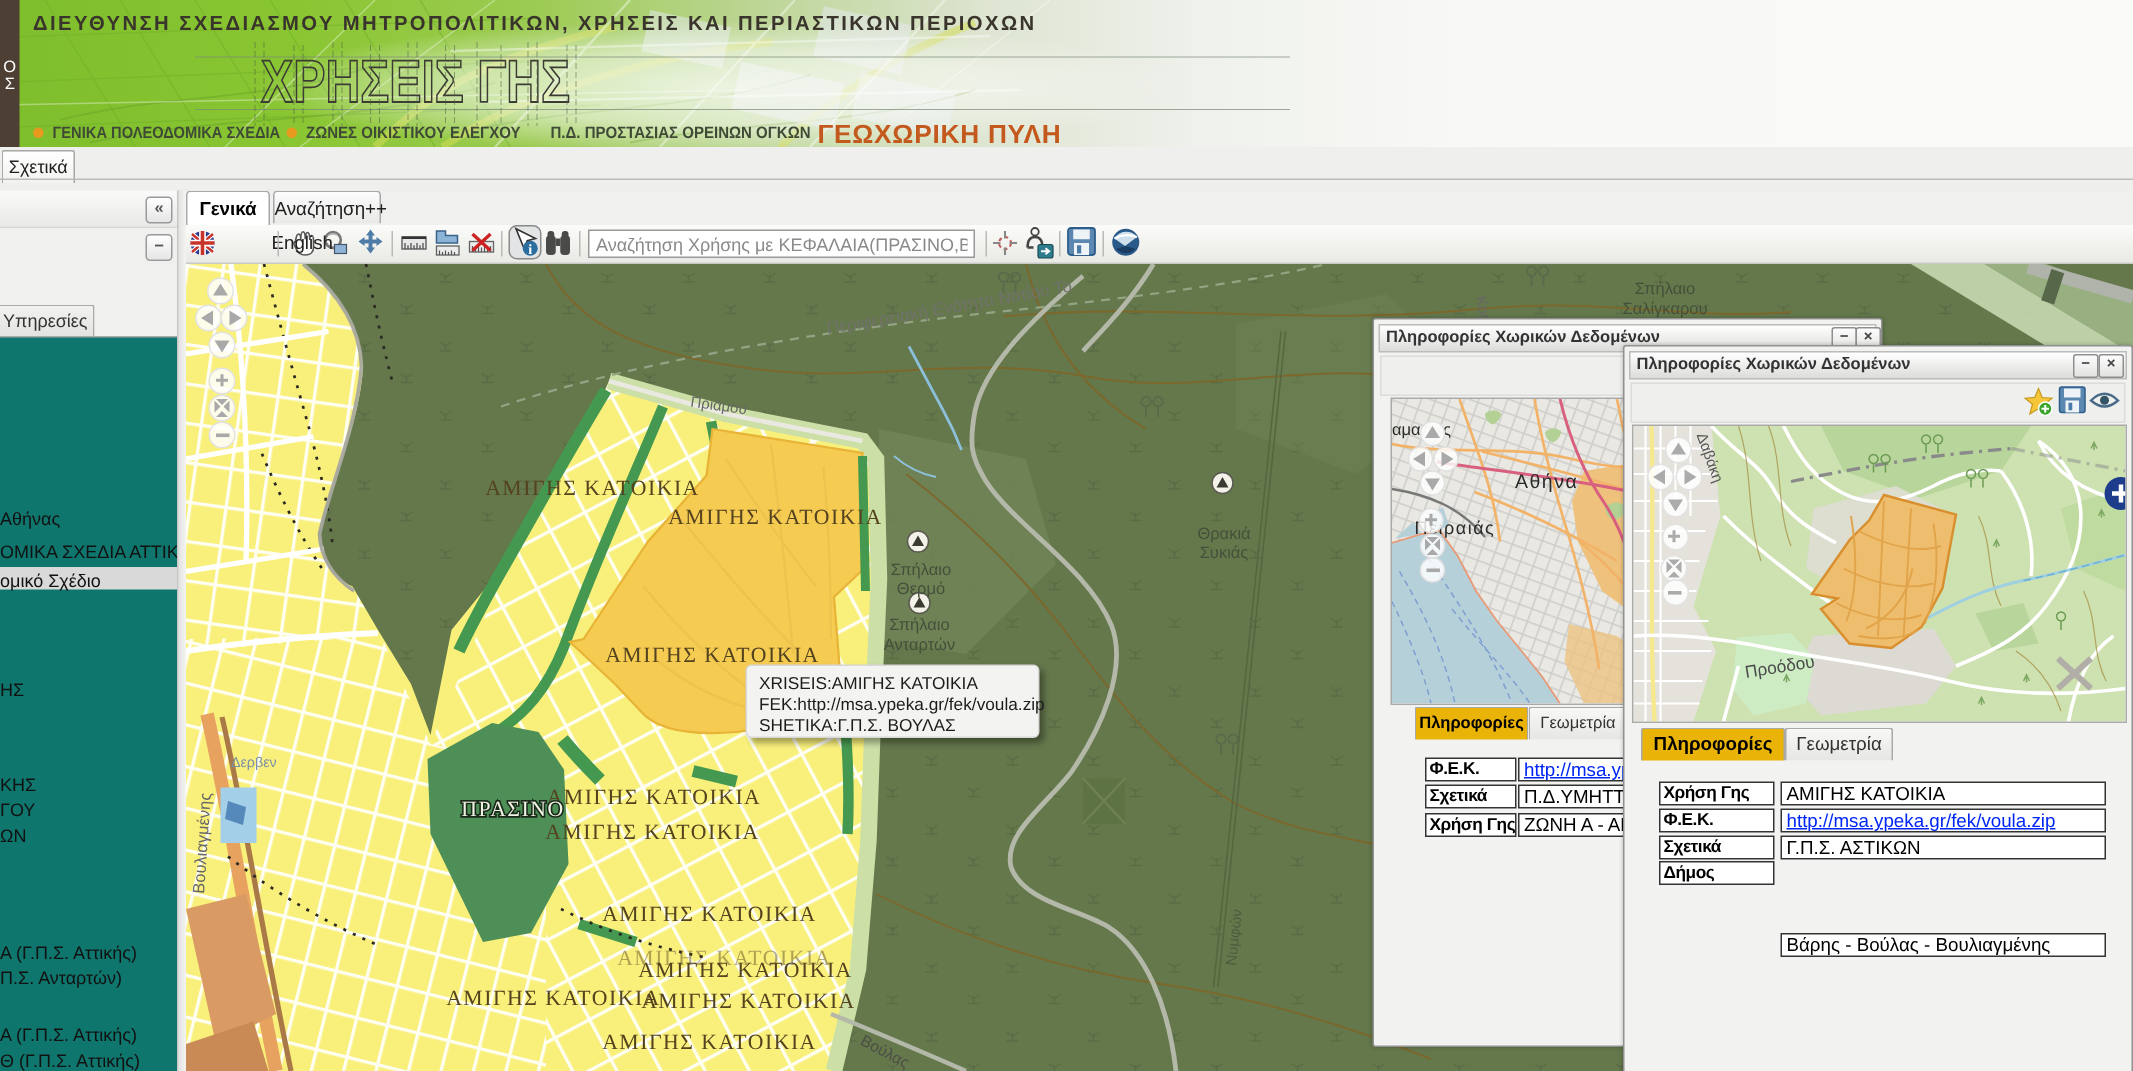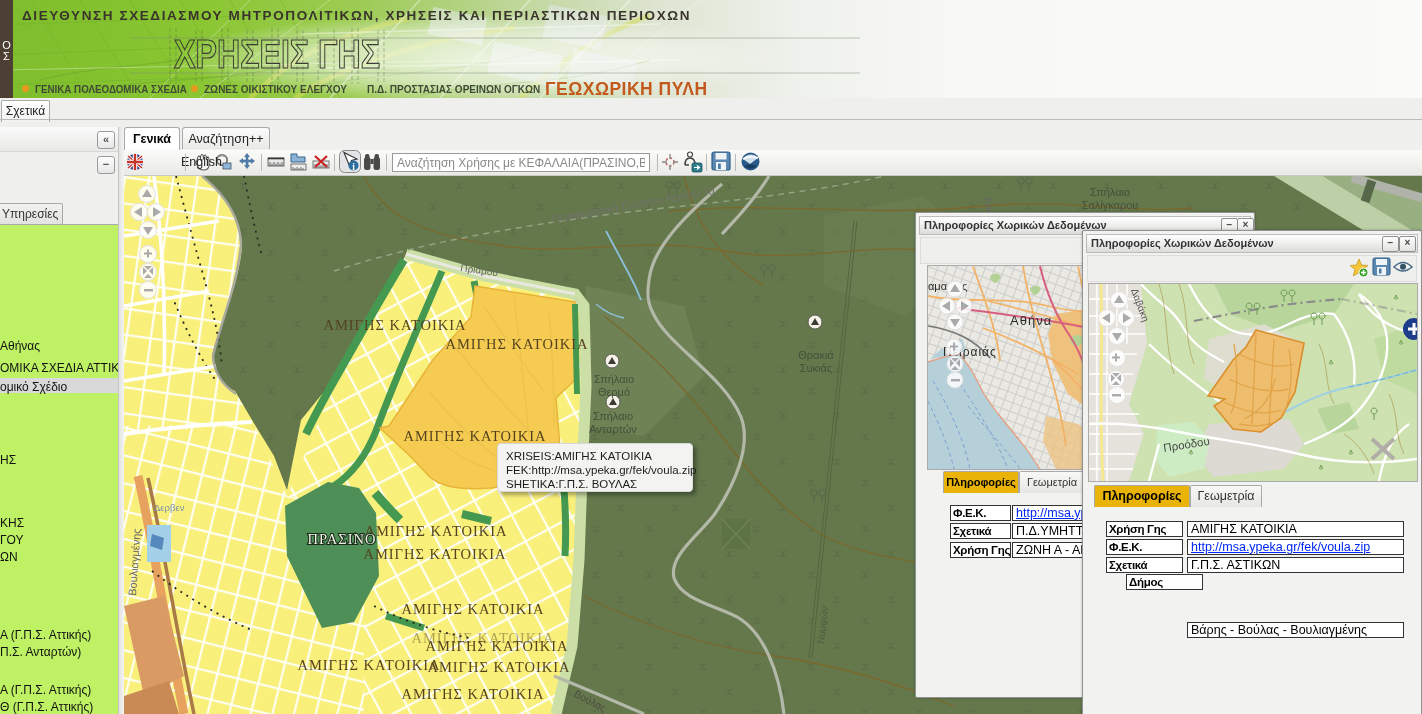--- a/index.html
+++ b/index.html
@@ -27,31 +27,31 @@
 
   
   #leftpanel{left:0;top:127px;width:118px;height:587px;background:#f0f0ee;}
   .sqbtn{position:absolute;width:16px;height:16px;background:linear-gradient(#fefefe,#e6e6e6);
     border:1px solid #9a9a9a;border-radius:3px;color:#555;font-size:11px;font-weight:bold;
     text-align:center;line-height:14px;}
   #lp-head1{left:0;top:0;width:118px;height:24px;background:linear-gradient(#fafafa,#e9e9e7);border-bottom:1px solid #d7d7d5;position:absolute;}
   #ypi-tab{left:0px;top:76px;width:60px;height:21px;background:linear-gradient(#f2f2f0,#e2e2e0);
     border:1px solid #a9a9a9;border-left:none;border-radius:0 2px 0 0;
     font-size:12px;color:#333;line-height:21px;padding-left:2px;position:absolute;}
-  #lp-tree{left:0;top:97px;width:118px;height:490px;background:#bef264;border-top:1px solid #a9a9a9;position:absolute;
+  #lp-tree{left:0;top:97px;width:118px;height:490px;background:#0f766e;border-top:1px solid #a9a9a9;position:absolute;
     font-size:12px;color:#111;}
   .titem{position:absolute;left:0;white-space:nowrap;}
   #hl-item{position:absolute;left:0;top:153px;width:118px;height:15px;background:#d9d9d9;}
 
   
   #maintabs{left:124px;top:127px;width:1298px;height:23px;background:#f0f0ee;}
   .mtab{position:absolute;top:0;height:22px;border:1px solid #a9a9a9;border-bottom:none;
     border-radius:3px 3px 0 0;font-size:12.5px;line-height:22px;text-align:center;box-sizing:border-box;}
   #tab-genika{left:0px;width:56px;background:#fff;font-weight:bold;color:#000;z-index:2;height:23px;}
-  #tab-anazitisi{left:58px;width:88px;background:linear-gradient(#fcfcfc,#e9e9e7);color:#222;}
+  #tab-anazitisi{left:58px;width:72px;background:linear-gradient(#fcfcfc,#e9e9e7);color:#222;}
   #toolbar{left:124px;top:150px;width:1298px;height:26px;
     background:linear-gradient(#fbfbf9,#e9e9e5);border-bottom:1px solid #c8c8c4;box-sizing:border-box;}
   .tsep{position:absolute;top:4px;width:1px;height:17px;background:#b9b9b5;}
 
   
   #mapwrap{left:124px;top:176px;width:1298px;height:538px;overflow:hidden;}
 
   
   #tooltip{left:497px;top:443px;width:196px;height:49px;background:#f3f3f1;
     border:1px solid #d8d8d8;border-radius:4px;box-shadow:3px 3px 4px rgba(0,0,0,0.35);
@@ -739,17 +739,17 @@
     <div class="ptabs" style="top:252px;">
       <div class="ptab active" style="left:7px;width:94px;">Πληροφορίες</div>
       <div class="ptab inactive" style="left:103px;width:70px;">Γεωμετρία</div>
     </div>
     <div class="pcell lab" style="left:23px;top:290px;width:72px;">Χρήση Γης</div>
     <div class="pcell" style="left:104px;top:290px;width:209px;">ΑΜΙΓΗΣ ΚΑΤΟΙΚΙΑ</div>
     <div class="pcell lab" style="left:23px;top:308px;width:72px;">Φ.Ε.Κ.</div>
     <div class="pcell" style="left:104px;top:308px;width:209px;"><a href="#">http://msa.ypeka.gr/fek/voula.zip</a></div>
     <div class="pcell lab" style="left:23px;top:326px;width:72px;">Σχετικά</div>
     <div class="pcell" style="left:104px;top:326px;width:209px;">Γ.Π.Σ. ΑΣΤΙΚΩΝ</div>
-    <div class="pcell lab" style="left:23px;top:343px;width:72px;margin-left:20px;">Δήμος</div>
+    <div class="pcell lab" style="left:23px;top:343px;width:72px;">Δήμος</div>
     <div class="pcell" style="left:104px;top:343px;width:209px;margin-top:48px;">Βάρης - Βούλας - Βουλιαγμένης</div>
   </div>
 
 </div>
 
 </body></html>

